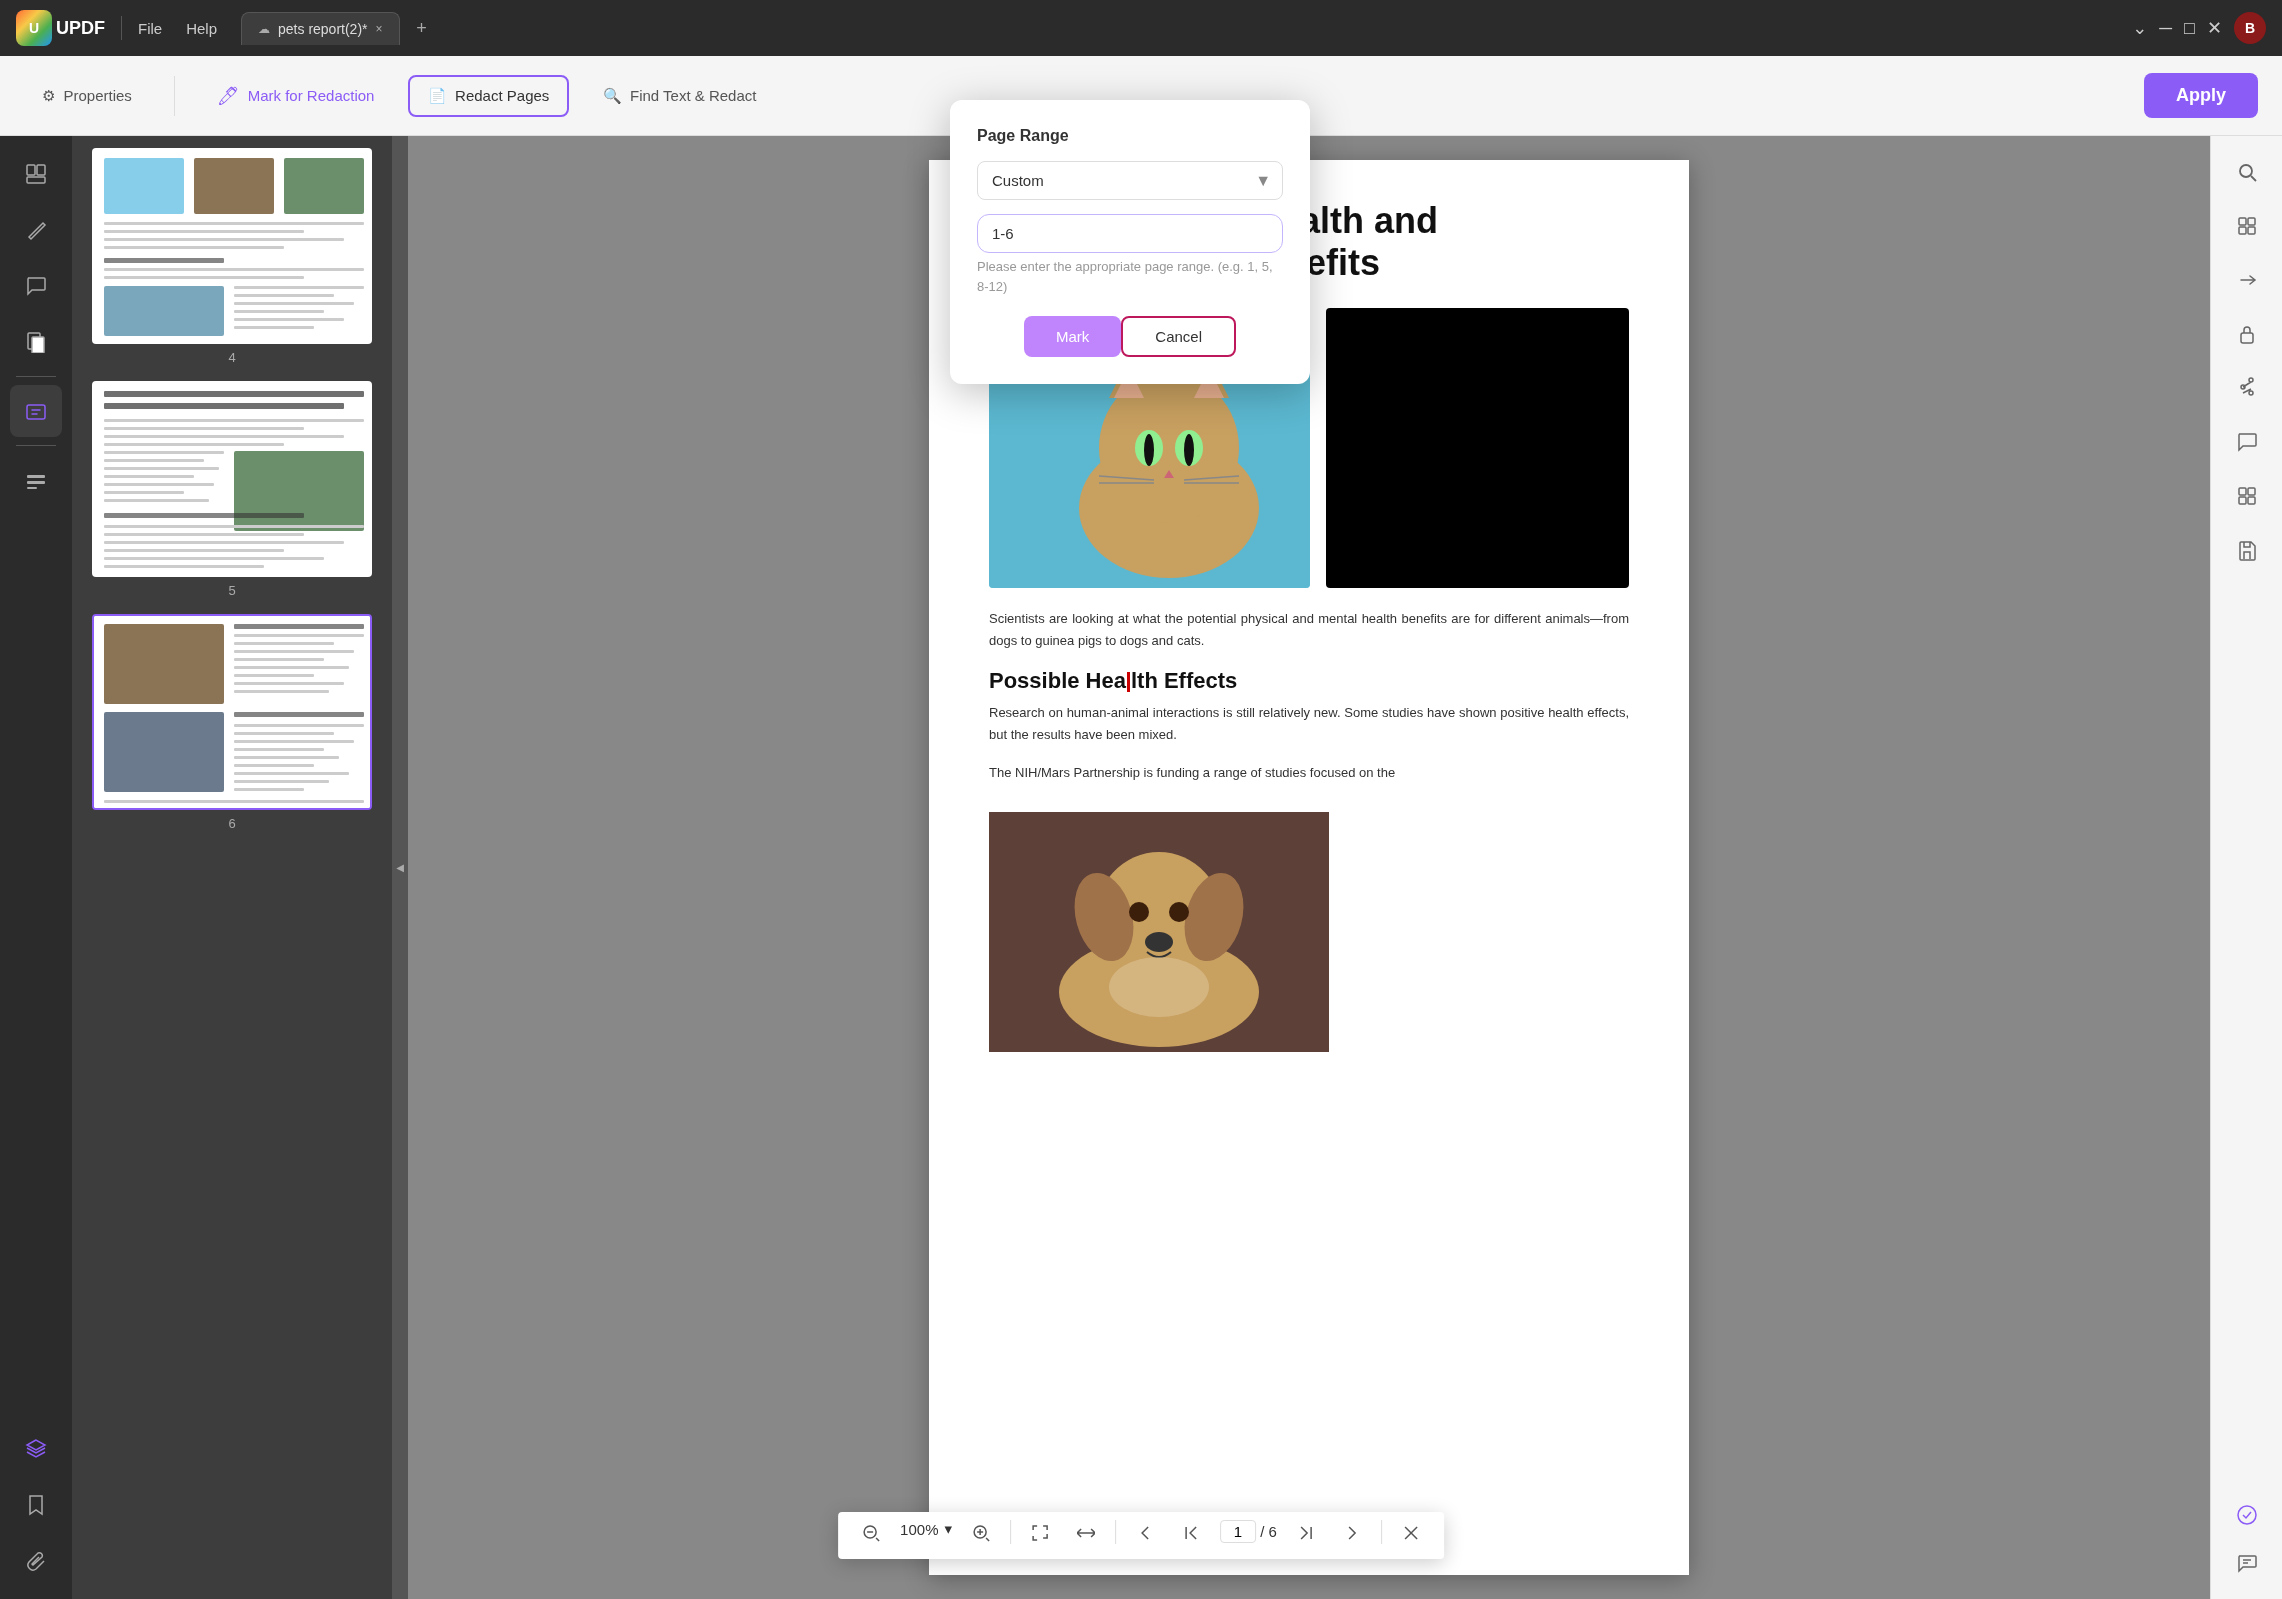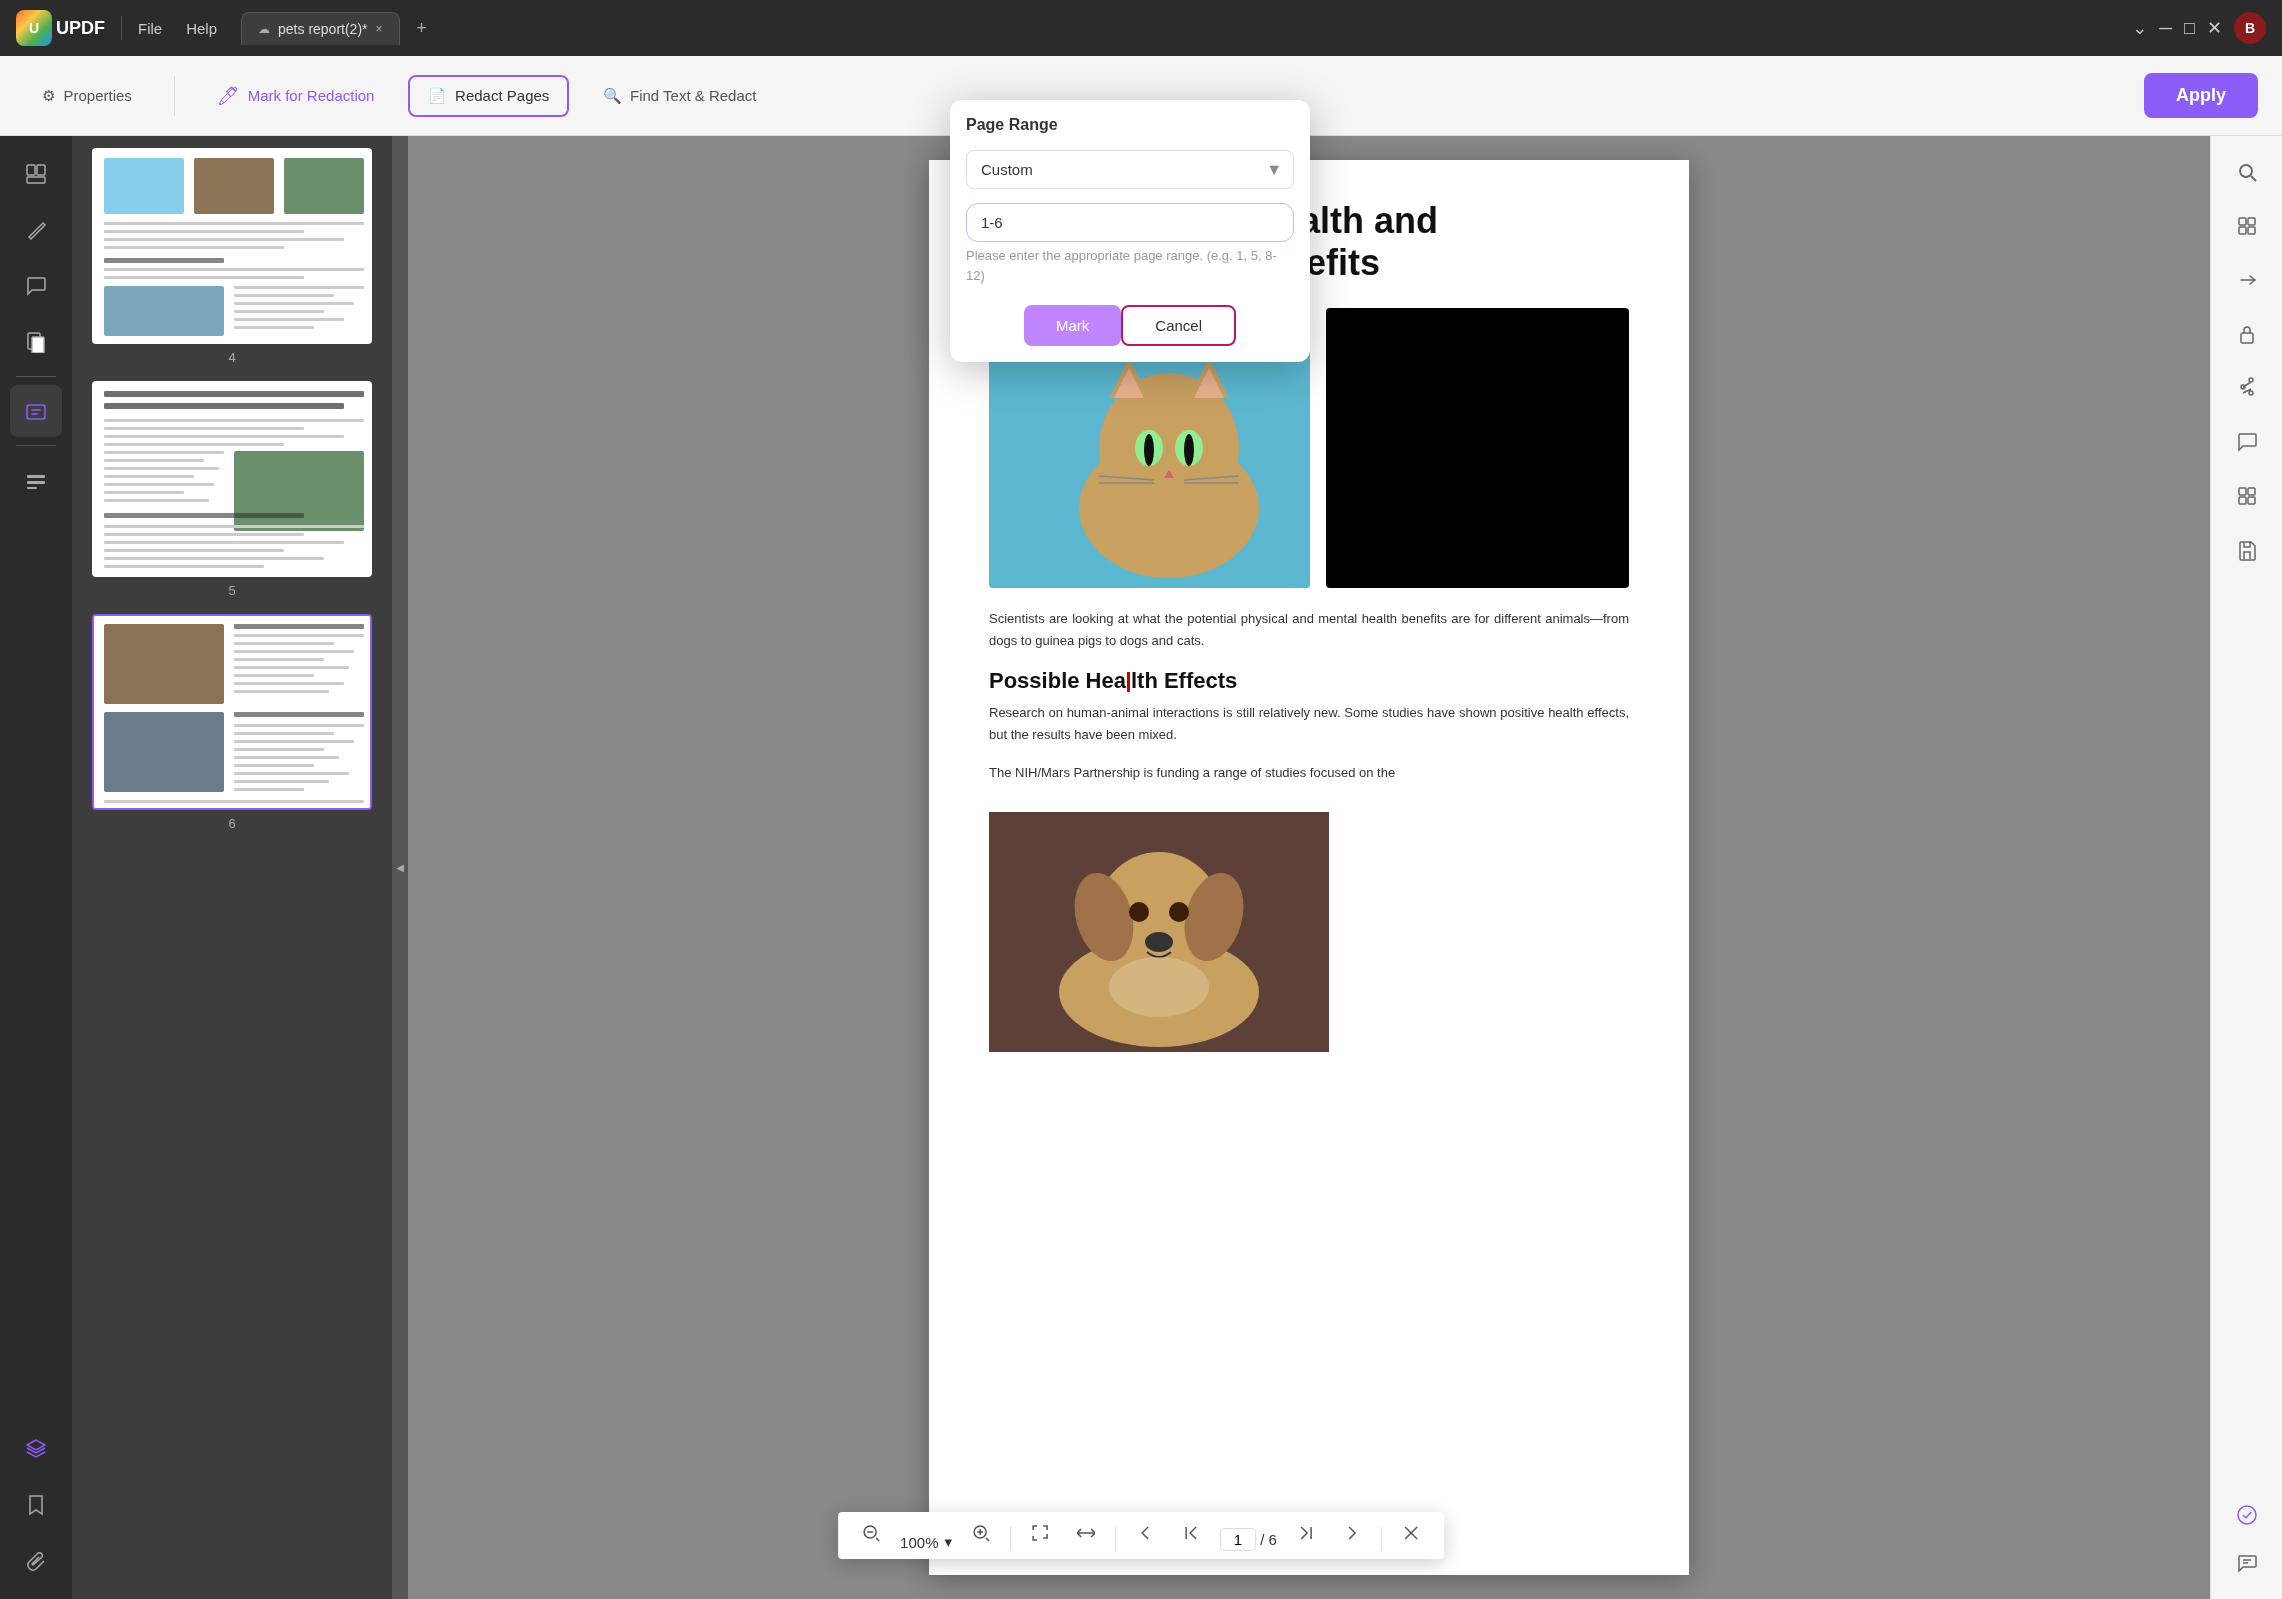--- a/index.html
+++ b/index.html
@@ -129,21 +129,21 @@
       width: 48px; height: 48px; border-radius: 8px;
       display: flex; align-items: center; justify-content: center;
       color: #666; cursor: pointer; font-size: 18px;
     }
 
     
     .page-range-popup {
       position: fixed; top: 100px; left: 950px;
       width: 360px; background: white;
       border-radius: 12px; box-shadow: 0 8px 40px rgba(0,0,0,0.25);
-      padding: 16px; z-index: 100;
+      padding: 27px; z-index: 100;
     }
     .popup-title { font-size: 16px; font-weight: 600; color: #333; margin-bottom: 16px; }
     .popup-select-wrapper {
       position: relative; margin-bottom: 14px;
     }
     .popup-select {
       width: 100%; padding: 10px 14px; border: 1px solid #ddd;
       border-radius: 8px; font-size: 15px; appearance: none;
       cursor: pointer; background: white; color: #333;
     }
@@ -167,21 +167,21 @@
       padding: 10px 32px; background: white; color: #333;
       border: 2px solid #be185d; border-radius: 8px; font-size: 15px;
       font-weight: 500; cursor: pointer;
     }
 
     
     .bottom-bar {
       position: fixed; bottom: 40px; left: 50%; transform: translateX(-50%);
       background: white; border-radius: 4px;
       box-shadow: 0 4px 20px rgba(0,0,0,0.2);
-      display: flex; align-items: flex-end; padding: 8px 16px; gap: 12px;
+      display: flex; align-items: flex-start; padding: 8px 16px; gap: 12px;
       z-index: 50;
     }
     .bb-btn { cursor: pointer; color: #555; font-size: 18px; border: none; background: none; padding: 4px 8px; }
     .bb-zoom { display: flex; align-items: center; gap: 6px; font-size: 15px; color: #333; }
     .bb-separator { width: 1px; height: 24px; background: #ddd; }
     .bb-page { font-size: 15px; color: #333; }
     .bb-page-input { width: 36px; text-align: center; border: 1px solid #ddd; border-radius: 4px; padding: 2px 4px; font-size: 15px; }
 
     
     .doc-title { font-size: 36px; font-weight: 800; text-align: center; color: #111; margin-bottom: 24px; }

